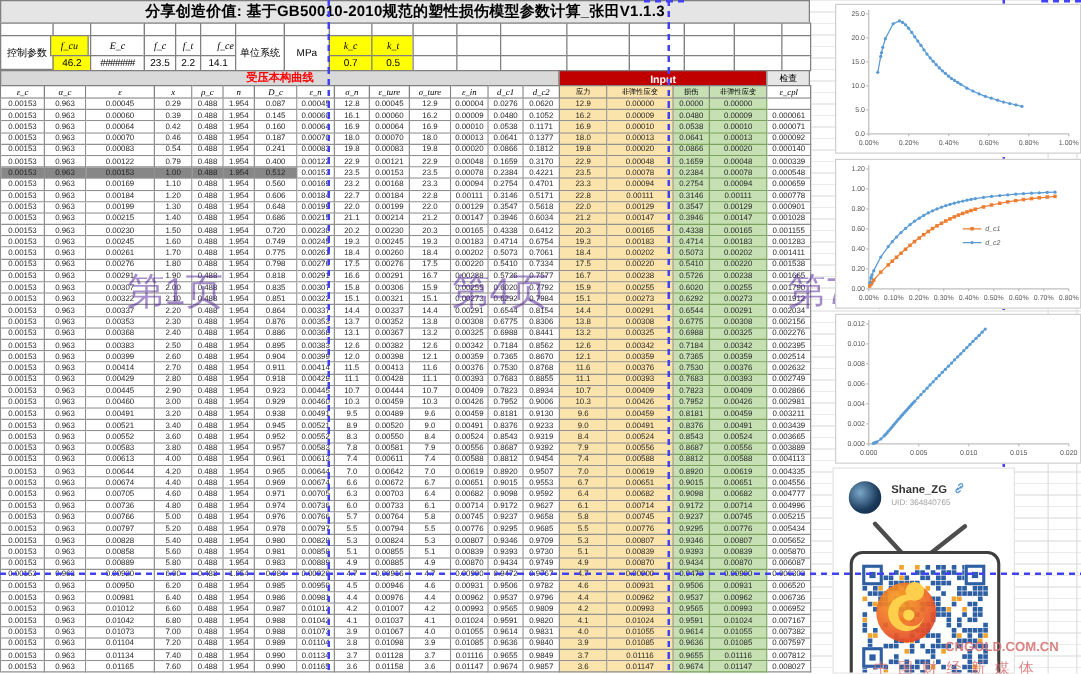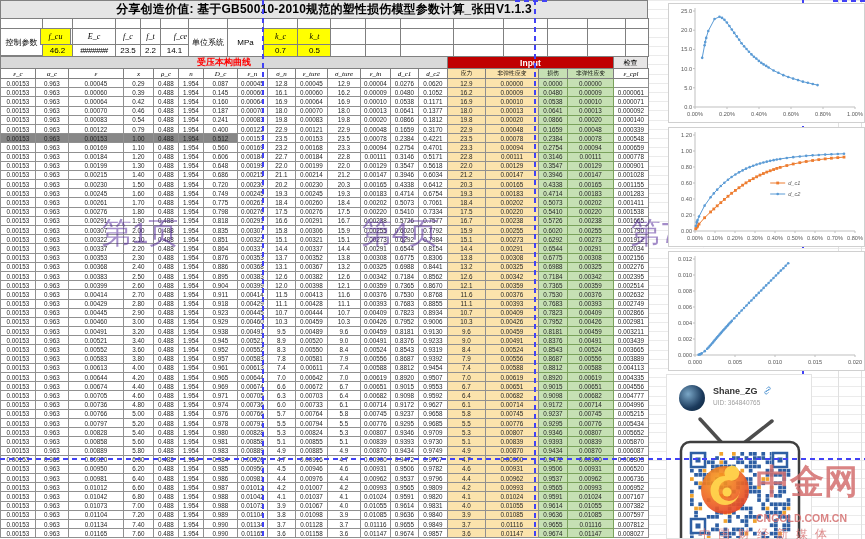--- a/index.html
+++ b/index.html
@@ -1664,21 +1664,20 @@
       <radialGradient id="lg" cx="38%" cy="30%" r="80%">
         <stop offset="0%" stop-color="#f6a21f"></stop>
         <stop offset="55%" stop-color="#ef6a24"></stop>
         <stop offset="100%" stop-color="#e03a2a"></stop>
       </radialGradient>
     </defs>
     <circle cx="25" cy="25" r="24" fill="url(#lg)" opacity="0.92"></circle>
     <path d="M25 11 a14.5 14.5 0 1 0 14.5 14.5 a10.5 10.5 0 1 1 -10.5 -10.5 a7.5 7.5 0 1 0 -4 -4 z" fill="#ffd34d" opacity="0.95"></path>
     <circle cx="27" cy="27" r="4.5" fill="#ffd34d"></circle>
   </svg>
-  <div id="brand-name">中金网</div>
   <div id="brand-domain">CNGOLD.COM.CN</div>
   <div id="brand-slogan">中 国 财 经 新 媒 体</div>
 </div>
 
 <div class="pb-v" style="left:262px;z-index:4;"></div>
 <div class="pb-v" style="left:534px;z-index:4;"></div>
 <div class="pb-h"></div>
 <div class="pb-t" style="left:515px;width:35px;"></div>
 <div class="pb-t" style="left:833px;width:32px;"></div>
 

